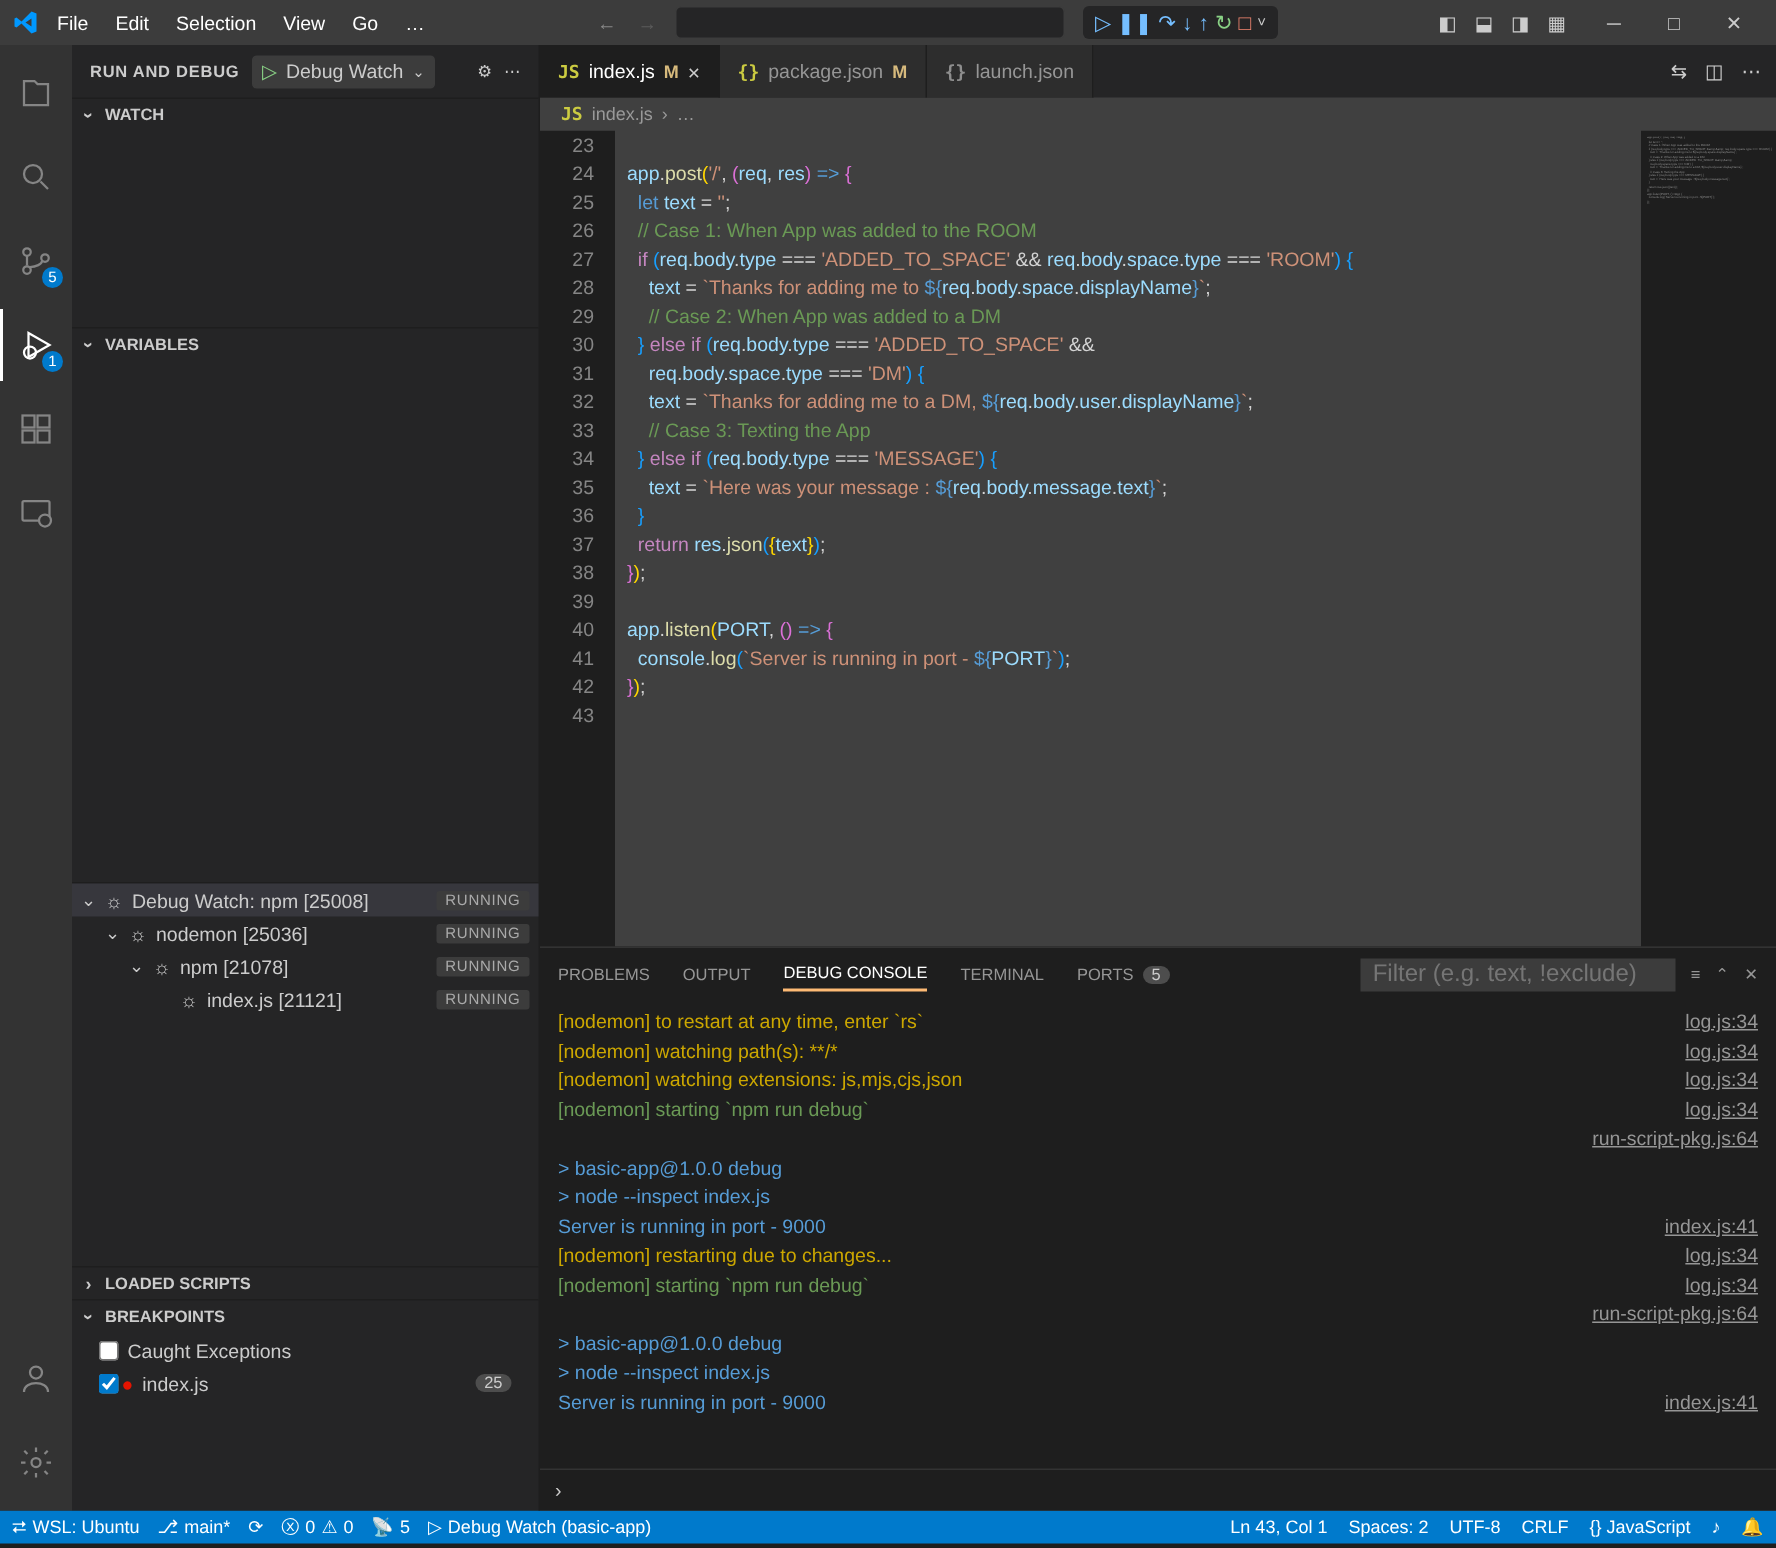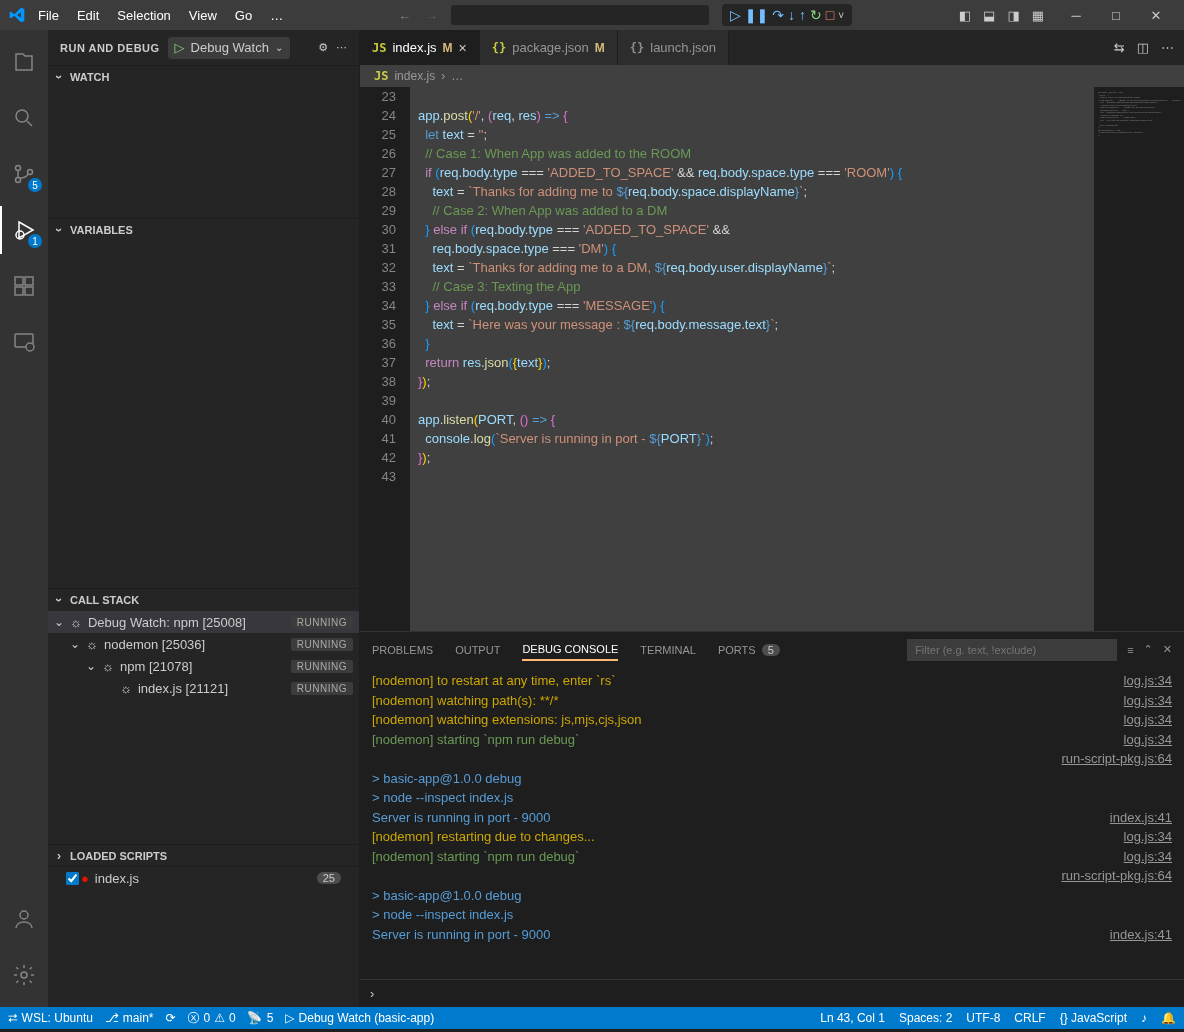--- a/index.html
+++ b/index.html
@@ -78,21 +78,21 @@
 .br1{color:#ffd700}
 .br2{color:#da70d6}
 .br3{color:#179fff}
 
 .panel{height:376px;border-top:1px solid #333;background:#1e1e1e;display:flex;flex-direction:column}
 .panel-tabs{height:35px;display:flex;align-items:center;padding:0 12px;gap:22px;font-size:11px;color:#969696}
 .panel-tabs span{cursor:pointer;padding:4px 0}
 .panel-tabs span.active{color:#fff;border-bottom:2px solid #fdba74}
 .panel-tabs .badge{background:#4d4d4d;border-radius:10px;padding:0 6px;color:#ccc;font-size:11px;margin-left:-16px}
 .panel-right{margin-left:auto;display:flex;align-items:center;gap:10px}
-.panel-filter{width:210px;height:22px;background:#3c3c3c;border:none;color:#ccc;padding:0 8px;font-size:11px;outline:none}
+.panel-filter{width:210px;height:22px;background:#3c3c3c;border:none;color:#ccc;padding:0 8px;font-size:16px;outline:none}
 .panel-body{flex:1;padding:4px 12px;font-family:Consolas,monospace;font-size:13px;line-height:19.5px;overflow:hidden;position:relative}
 .cons-line{display:flex}
 .cons-line .r{margin-left:auto;color:#969696;text-decoration:underline}
 .nodemon{color:#cca700}
 .nodemon-g{color:#6a9955}
 .node-b{color:#569cd6}
 .prompt-line{height:28px;border-top:1px solid #333;display:flex;align-items:center;padding:0 10px;color:#ccc}
 
 .statusbar{height:22px;background:#007acc;color:#fff;display:flex;align-items:center;font-size:12px;padding:0 8px;gap:12px}
 .statusbar .sb-item{display:flex;align-items:center;gap:4px;cursor:pointer}
@@ -224,24 +224,20 @@
           <span>WATCH</span>
         </div>
     </div>
     <div class="sb-section sb-vars">
       <div class="sb-sechead">
           <span class="chev">›</span>
           <span>VARIABLES</span>
         </div>
     </div>
     <div class="sb-section sb-call">
-      <div class="sb-sechead">
-          <span class="chev">›</span>
-          <span>CALL STACK</span>
-        </div>
       <div id="callstack">
           <div class="call-item selected" style="padding-left: 6px;">
             <span class="chev" style="font-size:12px">⌄</span>
             <span class="bug">☼</span>
             <span>Debug Watch: npm [25008]</span>
             <span class="tag">RUNNING</span>
           </div>
           <div class="call-item" style="padding-left: 22px;">
             <span class="chev" style="font-size:12px">⌄</span>
             <span class="bug">☼</span>
@@ -262,20 +258,28 @@
           </div>
         </div>
     </div>
     <div class="sb-section sb-loaded">
       <div class="sb-sechead">
           <span class="chev collapsed">›</span>
           <span>LOADED SCRIPTS</span>
         </div>
     </div>
     <div class="sb-section sb-break">
+      <div class="sb-sechead">
+          <span class="chev">›</span>
+          <span>BREAKPOINTS</span>
+        </div>
+      <div class="bp-item">
+          <input type="checkbox" style="">
+          <span>Caught Exceptions</span>
+        </div>
       <div class="bp-item">
           <input type="checkbox" checked="" style="">
           <span class="dot">●</span>
           <span>index.js</span>
           <span class="bp-count">25</span>
         </div>
     </div>
   </div>
 
   <div class="main">

